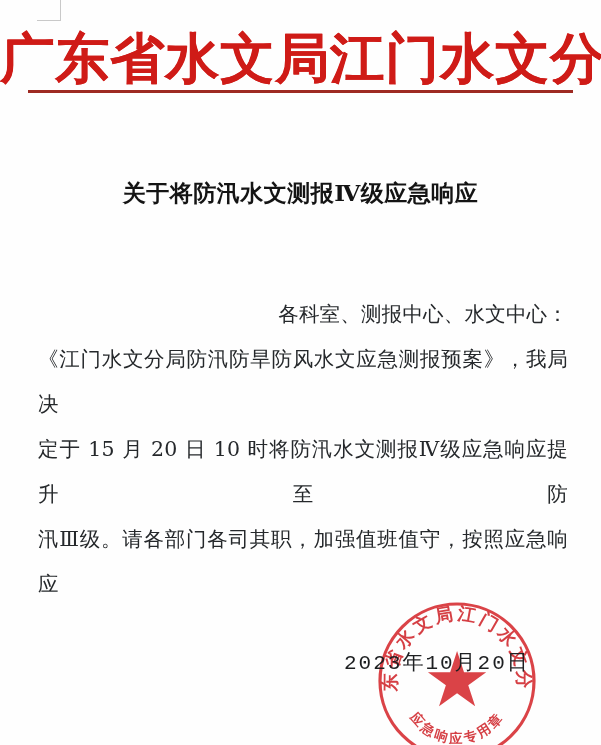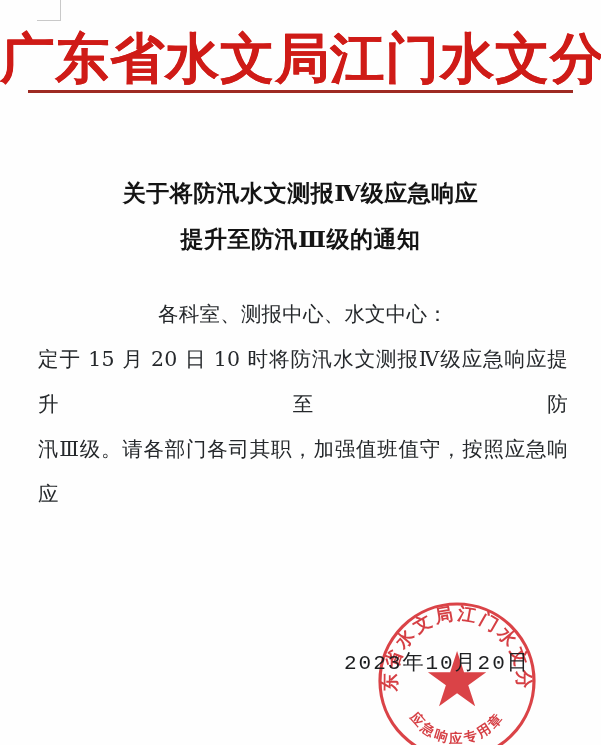--- a/index.html
+++ b/index.html
@@ -79,21 +79,21 @@
     top: 292px;
     width: 530px;
     color: #25282b;
     font-family: "DejaVu Serif", "Liberation Serif", serif;
     font-size: 20.5px;
     line-height: 45px;
     letter-spacing: 0.2px;
   }
   .salutation {
     display: block;
-    text-align: center;
+    text-align: right;
     white-space: nowrap;
   }
   .para {
     display: block;
     text-align: justify;
     text-align-last: justify;
     text-indent: 41px;
   }
 
   
@@ -128,26 +128,28 @@
 
   <div class="crop-mark"></div>
 
   <div class="letterhead">
     <div class="letterhead-title">广东省水文局江门水文分局</div>
   </div>
   <div class="letterhead-rule"></div>
 
   <div class="doc-title">
     <span class="doc-title-line">关于将防汛水文测报Ⅳ级应急响应</span>
-    <span class="doc-title-line">提升至防汛Ⅲ级的通知</span>
   </div>
 
   <div class="body-block">
     <span class="salutation">各科室、测报中心、水文中心：</span>
 
+    <span class="para" style="text-indent:0">
+      <span class="line">《江门水文分局防汛防旱防风水文应急测报预案》，我局决</span>
+    </span>
     <span class="para" style="text-indent:0">
       <span class="line">定于 15 月 20 日 10 时将防汛水文测报Ⅳ级应急响应提升至防</span>
     </span>
     <span class="para" style="text-indent:0">
       <span class="line">汛Ⅲ级。请各部门各司其职，加强值班值守，按照应急响应</span>
     </span>
 
   </div>
 
   <div class="seal">

